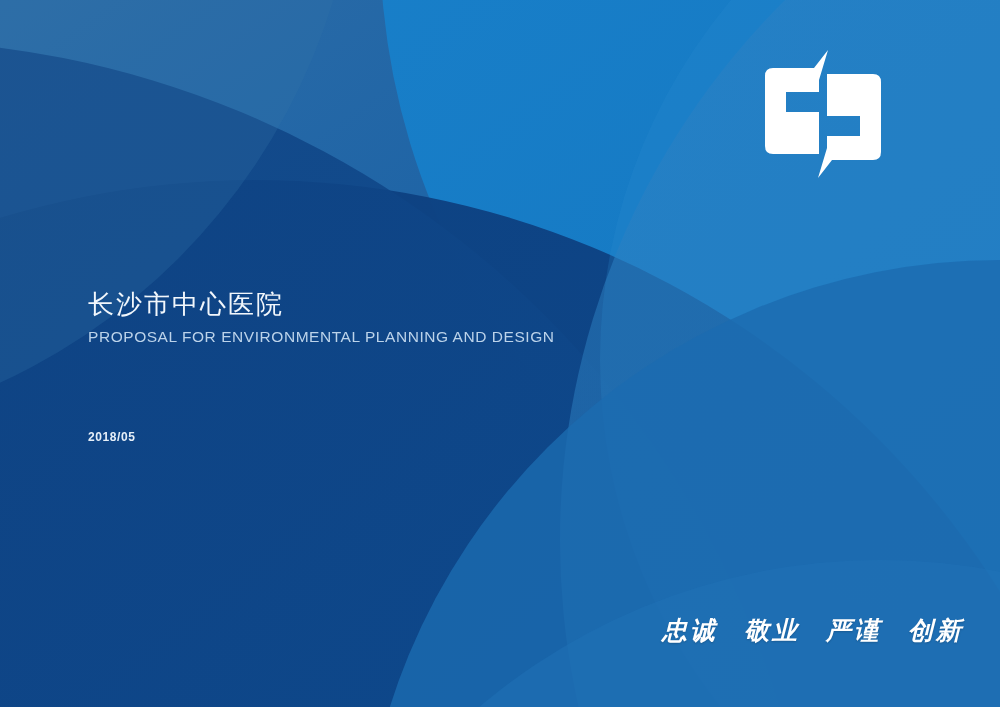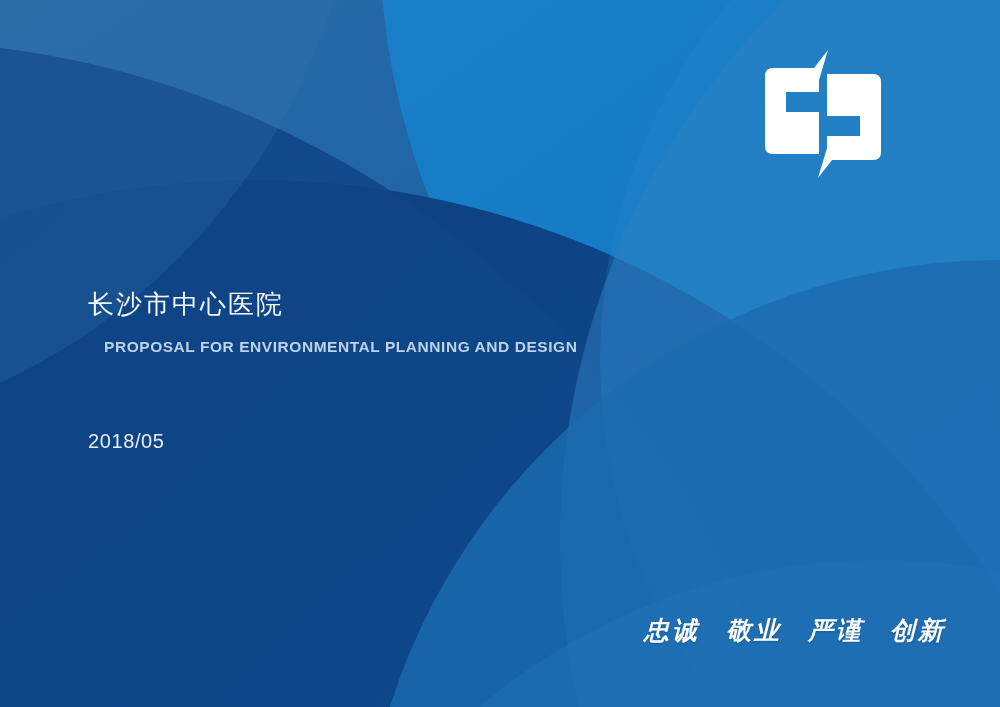--- a/index.html
+++ b/index.html
@@ -53,42 +53,42 @@
     font-size: 34px;
     font-weight: 700;
     letter-spacing: 1.5px;
     color: #FFFFFF;
     line-height: 1.25;
     margin: 0 0 4px 0;
     white-space: nowrap;
   }
   #subtitle-en {
     font-size: 15.5px;
-    font-weight: 700;
+    font-weight: 400;
     letter-spacing: 0.55px;
     color: #BCD3EA;
     line-height: 1.35;
-    margin: 16px;
+    margin: 0;
     white-space: nowrap;
   }
   #date-line {
     position: absolute;
     left: 88px;
     top: 430px;
-    font-size: 20px;
-    font-weight: 400;
+    font-size: 12px;
+    font-weight: 700;
     letter-spacing: 0.6px;
     color: #E6EFF8;
     white-space: nowrap;
   }
 
   
   #slogan {
     position: absolute;
-    left: 644px;
+    left: 662px;
     top: 614px;
     display: flex;
     align-items: baseline;
     gap: 26px;
     white-space: nowrap;
   }
   .slogan-word {
     font-family: "DejaVu Serif", "Liberation Serif", serif;
     font-size: 25px;
     font-weight: 700;

